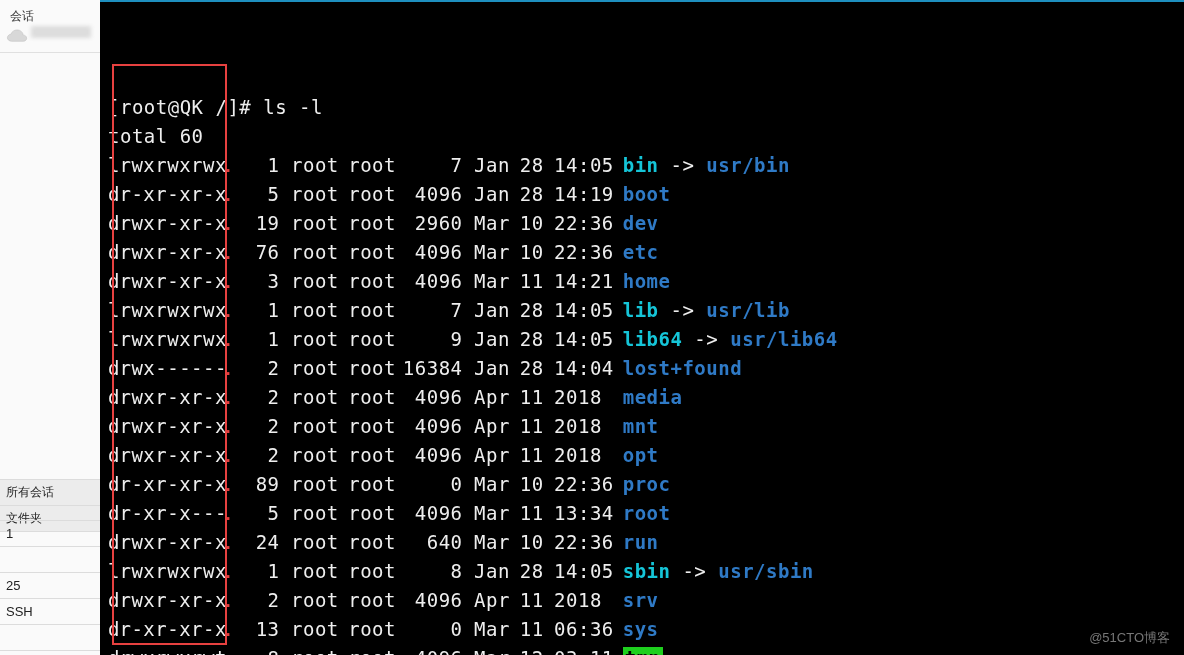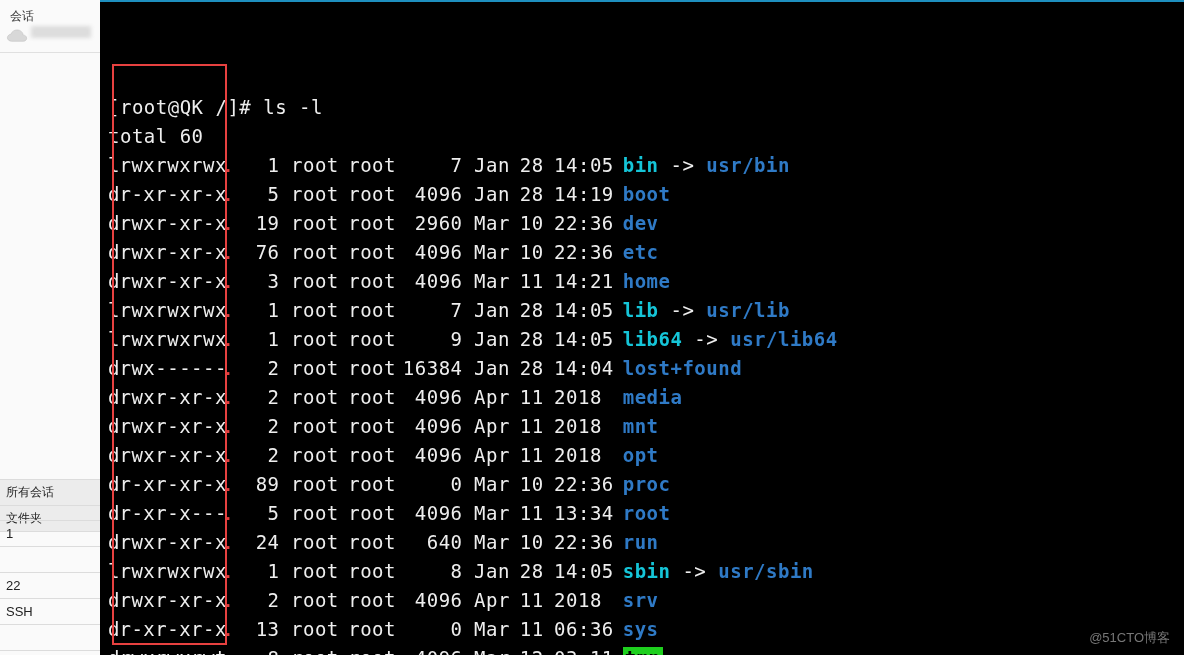--- a/index.html
+++ b/index.html
@@ -158,21 +158,21 @@
       </div>
     </div>
     <div class="sidebar-mid"></div>
     <div class="sidebar-tabs">
       <div class="tab">所有会话</div>
       <div class="tab">文件夹</div>
     </div>
     <div class="sidebar-cells" id="sidebar-cells">
         <div class="cell">1</div>
         <div class="cell"></div>
-        <div class="cell">22</div>
+        <div class="cell">25</div>
         <div class="cell">SSH</div>
         <div class="cell"></div>
       </div>
   </div>
 
   <div class="terminal">
     <div class="term-inner" id="term-inner">
       
     <div class="row"><span class="white">[root@QK /]# ls -l</span></div><div class="row"><span class="white">total 60</span></div><div class="row"><span class="seg c-type white">l</span><span class="seg c-perm white">rwxrwxrwx</span><span class="seg c-dot dot-sep">.</span><span class="seg c-gap"> </span><span class="seg c-links white">1</span><span class="seg c-sp"> </span><span class="seg c-own white">root</span><span class="seg c-sp"> </span><span class="seg c-grp white">root</span><span class="seg c-size white">7</span><span class="seg c-sp"> </span><span class="seg c-mon white">Jan</span><span class="seg c-sp"> </span><span class="seg c-day white">28</span><span class="seg c-sp"> </span><span class="seg c-time white">14:05</span><span class="seg c-sp"> </span><span class="cyan">bin</span><span class="seg white"> </span><span class="white">-&gt;</span><span class="seg white"> </span><span class="blue">usr/bin</span></div><div class="row"><span class="seg c-type white">d</span><span class="seg c-perm white">r-xr-xr-x</span><span class="seg c-dot dot-sep">.</span><span class="seg c-gap"> </span><span class="seg c-links white">5</span><span class="seg c-sp"> </span><span class="seg c-own white">root</span><span class="seg c-sp"> </span><span class="seg c-grp white">root</span><span class="seg c-size white">4096</span><span class="seg c-sp"> </span><span class="seg c-mon white">Jan</span><span class="seg c-sp"> </span><span class="seg c-day white">28</span><span class="seg c-sp"> </span><span class="seg c-time white">14:19</span><span class="seg c-sp"> </span><span class="blue">boot</span></div><div class="row"><span class="seg c-type white">d</span><span class="seg c-perm white">rwxr-xr-x</span><span class="seg c-dot dot-sep">.</span><span class="seg c-gap"> </span><span class="seg c-links white">19</span><span class="seg c-sp"> </span><span class="seg c-own white">root</span><span class="seg c-sp"> </span><span class="seg c-grp white">root</span><span class="seg c-size white">2960</span><span class="seg c-sp"> </span><span class="seg c-mon white">Mar</span><span class="seg c-sp"> </span><span class="seg c-day white">10</span><span class="seg c-sp"> </span><span class="seg c-time white">22:36</span><span class="seg c-sp"> </span><span class="blue">dev</span></div><div class="row"><span class="seg c-type white">d</span><span class="seg c-perm white">rwxr-xr-x</span><span class="seg c-dot dot-sep">.</span><span class="seg c-gap"> </span><span class="seg c-links white">76</span><span class="seg c-sp"> </span><span class="seg c-own white">root</span><span class="seg c-sp"> </span><span class="seg c-grp white">root</span><span class="seg c-size white">4096</span><span class="seg c-sp"> </span><span class="seg c-mon white">Mar</span><span class="seg c-sp"> </span><span class="seg c-day white">10</span><span class="seg c-sp"> </span><span class="seg c-time white">22:36</span><span class="seg c-sp"> </span><span class="blue">etc</span></div><div class="row"><span class="seg c-type white">d</span><span class="seg c-perm white">rwxr-xr-x</span><span class="seg c-dot dot-sep">.</span><span class="seg c-gap"> </span><span class="seg c-links white">3</span><span class="seg c-sp"> </span><span class="seg c-own white">root</span><span class="seg c-sp"> </span><span class="seg c-grp white">root</span><span class="seg c-size white">4096</span><span class="seg c-sp"> </span><span class="seg c-mon white">Mar</span><span class="seg c-sp"> </span><span class="seg c-day white">11</span><span class="seg c-sp"> </span><span class="seg c-time white">14:21</span><span class="seg c-sp"> </span><span class="blue">home</span></div><div class="row"><span class="seg c-type white">l</span><span class="seg c-perm white">rwxrwxrwx</span><span class="seg c-dot dot-sep">.</span><span class="seg c-gap"> </span><span class="seg c-links white">1</span><span class="seg c-sp"> </span><span class="seg c-own white">root</span><span class="seg c-sp"> </span><span class="seg c-grp white">root</span><span class="seg c-size white">7</span><span class="seg c-sp"> </span><span class="seg c-mon white">Jan</span><span class="seg c-sp"> </span><span class="seg c-day white">28</span><span class="seg c-sp"> </span><span class="seg c-time white">14:05</span><span class="seg c-sp"> </span><span class="cyan">lib</span><span class="seg white"> </span><span class="white">-&gt;</span><span class="seg white"> </span><span class="blue">usr/lib</span></div><div class="row"><span class="seg c-type white">l</span><span class="seg c-perm white">rwxrwxrwx</span><span class="seg c-dot dot-sep">.</span><span class="seg c-gap"> </span><span class="seg c-links white">1</span><span class="seg c-sp"> </span><span class="seg c-own white">root</span><span class="seg c-sp"> </span><span class="seg c-grp white">root</span><span class="seg c-size white">9</span><span class="seg c-sp"> </span><span class="seg c-mon white">Jan</span><span class="seg c-sp"> </span><span class="seg c-day white">28</span><span class="seg c-sp"> </span><span class="seg c-time white">14:05</span><span class="seg c-sp"> </span><span class="cyan">lib64</span><span class="seg white"> </span><span class="white">-&gt;</span><span class="seg white"> </span><span class="blue">usr/lib64</span></div><div class="row"><span class="seg c-type white">d</span><span class="seg c-perm white">rwx------</span><span class="seg c-dot dot-sep">.</span><span class="seg c-gap"> </span><span class="seg c-links white">2</span><span class="seg c-sp"> </span><span class="seg c-own white">root</span><span class="seg c-sp"> </span><span class="seg c-grp white">root</span><span class="seg c-size white">16384</span><span class="seg c-sp"> </span><span class="seg c-mon white">Jan</span><span class="seg c-sp"> </span><span class="seg c-day white">28</span><span class="seg c-sp"> </span><span class="seg c-time white">14:04</span><span class="seg c-sp"> </span><span class="blue">lost+found</span></div><div class="row"><span class="seg c-type white">d</span><span class="seg c-perm white">rwxr-xr-x</span><span class="seg c-dot dot-sep">.</span><span class="seg c-gap"> </span><span class="seg c-links white">2</span><span class="seg c-sp"> </span><span class="seg c-own white">root</span><span class="seg c-sp"> </span><span class="seg c-grp white">root</span><span class="seg c-size white">4096</span><span class="seg c-sp"> </span><span class="seg c-mon white">Apr</span><span class="seg c-sp"> </span><span class="seg c-day white">11</span><span class="seg c-sp"> </span><span class="seg c-time white">2018</span><span class="seg c-sp"> </span><span class="blue">media</span></div><div class="row"><span class="seg c-type white">d</span><span class="seg c-perm white">rwxr-xr-x</span><span class="seg c-dot dot-sep">.</span><span class="seg c-gap"> </span><span class="seg c-links white">2</span><span class="seg c-sp"> </span><span class="seg c-own white">root</span><span class="seg c-sp"> </span><span class="seg c-grp white">root</span><span class="seg c-size white">4096</span><span class="seg c-sp"> </span><span class="seg c-mon white">Apr</span><span class="seg c-sp"> </span><span class="seg c-day white">11</span><span class="seg c-sp"> </span><span class="seg c-time white">2018</span><span class="seg c-sp"> </span><span class="blue">mnt</span></div><div class="row"><span class="seg c-type white">d</span><span class="seg c-perm white">rwxr-xr-x</span><span class="seg c-dot dot-sep">.</span><span class="seg c-gap"> </span><span class="seg c-links white">2</span><span class="seg c-sp"> </span><span class="seg c-own white">root</span><span class="seg c-sp"> </span><span class="seg c-grp white">root</span><span class="seg c-size white">4096</span><span class="seg c-sp"> </span><span class="seg c-mon white">Apr</span><span class="seg c-sp"> </span><span class="seg c-day white">11</span><span class="seg c-sp"> </span><span class="seg c-time white">2018</span><span class="seg c-sp"> </span><span class="blue">opt</span></div><div class="row"><span class="seg c-type white">d</span><span class="seg c-perm white">r-xr-xr-x</span><span class="seg c-dot dot-sep">.</span><span class="seg c-gap"> </span><span class="seg c-links white">89</span><span class="seg c-sp"> </span><span class="seg c-own white">root</span><span class="seg c-sp"> </span><span class="seg c-grp white">root</span><span class="seg c-size white">0</span><span class="seg c-sp"> </span><span class="seg c-mon white">Mar</span><span class="seg c-sp"> </span><span class="seg c-day white">10</span><span class="seg c-sp"> </span><span class="seg c-time white">22:36</span><span class="seg c-sp"> </span><span class="blue">proc</span></div><div class="row"><span class="seg c-type white">d</span><span class="seg c-perm white">r-xr-x---</span><span class="seg c-dot dot-sep">.</span><span class="seg c-gap"> </span><span class="seg c-links white">5</span><span class="seg c-sp"> </span><span class="seg c-own white">root</span><span class="seg c-sp"> </span><span class="seg c-grp white">root</span><span class="seg c-size white">4096</span><span class="seg c-sp"> </span><span class="seg c-mon white">Mar</span><span class="seg c-sp"> </span><span class="seg c-day white">11</span><span class="seg c-sp"> </span><span class="seg c-time white">13:34</span><span class="seg c-sp"> </span><span class="blue">root</span></div><div class="row"><span class="seg c-type white">d</span><span class="seg c-perm white">rwxr-xr-x</span><span class="seg c-dot dot-sep">.</span><span class="seg c-gap"> </span><span class="seg c-links white">24</span><span class="seg c-sp"> </span><span class="seg c-own white">root</span><span class="seg c-sp"> </span><span class="seg c-grp white">root</span><span class="seg c-size white">640</span><span class="seg c-sp"> </span><span class="seg c-mon white">Mar</span><span class="seg c-sp"> </span><span class="seg c-day white">10</span><span class="seg c-sp"> </span><span class="seg c-time white">22:36</span><span class="seg c-sp"> </span><span class="blue">run</span></div><div class="row"><span class="seg c-type white">l</span><span class="seg c-perm white">rwxrwxrwx</span><span class="seg c-dot dot-sep">.</span><span class="seg c-gap"> </span><span class="seg c-links white">1</span><span class="seg c-sp"> </span><span class="seg c-own white">root</span><span class="seg c-sp"> </span><span class="seg c-grp white">root</span><span class="seg c-size white">8</span><span class="seg c-sp"> </span><span class="seg c-mon white">Jan</span><span class="seg c-sp"> </span><span class="seg c-day white">28</span><span class="seg c-sp"> </span><span class="seg c-time white">14:05</span><span class="seg c-sp"> </span><span class="cyan">sbin</span><span class="seg white"> </span><span class="white">-&gt;</span><span class="seg white"> </span><span class="blue">usr/sbin</span></div><div class="row"><span class="seg c-type white">d</span><span class="seg c-perm white">rwxr-xr-x</span><span class="seg c-dot dot-sep">.</span><span class="seg c-gap"> </span><span class="seg c-links white">2</span><span class="seg c-sp"> </span><span class="seg c-own white">root</span><span class="seg c-sp"> </span><span class="seg c-grp white">root</span><span class="seg c-size white">4096</span><span class="seg c-sp"> </span><span class="seg c-mon white">Apr</span><span class="seg c-sp"> </span><span class="seg c-day white">11</span><span class="seg c-sp"> </span><span class="seg c-time white">2018</span><span class="seg c-sp"> </span><span class="blue">srv</span></div><div class="row"><span class="seg c-type white">d</span><span class="seg c-perm white">r-xr-xr-x</span><span class="seg c-dot dot-sep">.</span><span class="seg c-gap"> </span><span class="seg c-links white">13</span><span class="seg c-sp"> </span><span class="seg c-own white">root</span><span class="seg c-sp"> </span><span class="seg c-grp white">root</span><span class="seg c-size white">0</span><span class="seg c-sp"> </span><span class="seg c-mon white">Mar</span><span class="seg c-sp"> </span><span class="seg c-day white">11</span><span class="seg c-sp"> </span><span class="seg c-time white">06:36</span><span class="seg c-sp"> </span><span class="blue">sys</span></div><div class="row"><span class="seg c-type white">d</span><span class="seg c-perm white">rwxrwxrwt</span><span class="seg c-dot dot-sep">.</span><span class="seg c-gap"> </span><span class="seg c-links white">8</span><span class="seg c-sp"> </span><span class="seg c-own white">root</span><span class="seg c-sp"> </span><span class="seg c-grp white">root</span><span class="seg c-size white">4096</span><span class="seg c-sp"> </span><span class="seg c-mon white">Mar</span><span class="seg c-sp"> </span><span class="seg c-day white">12</span><span class="seg c-sp"> </span><span class="seg c-time white">03:11</span><span class="seg c-sp"> </span><span class="greenbk">tmp</span></div></div>
     <div class="redbox" id="redbox" style="top: 62px; left: 12px; width: 115px; height: 581px;"></div>

